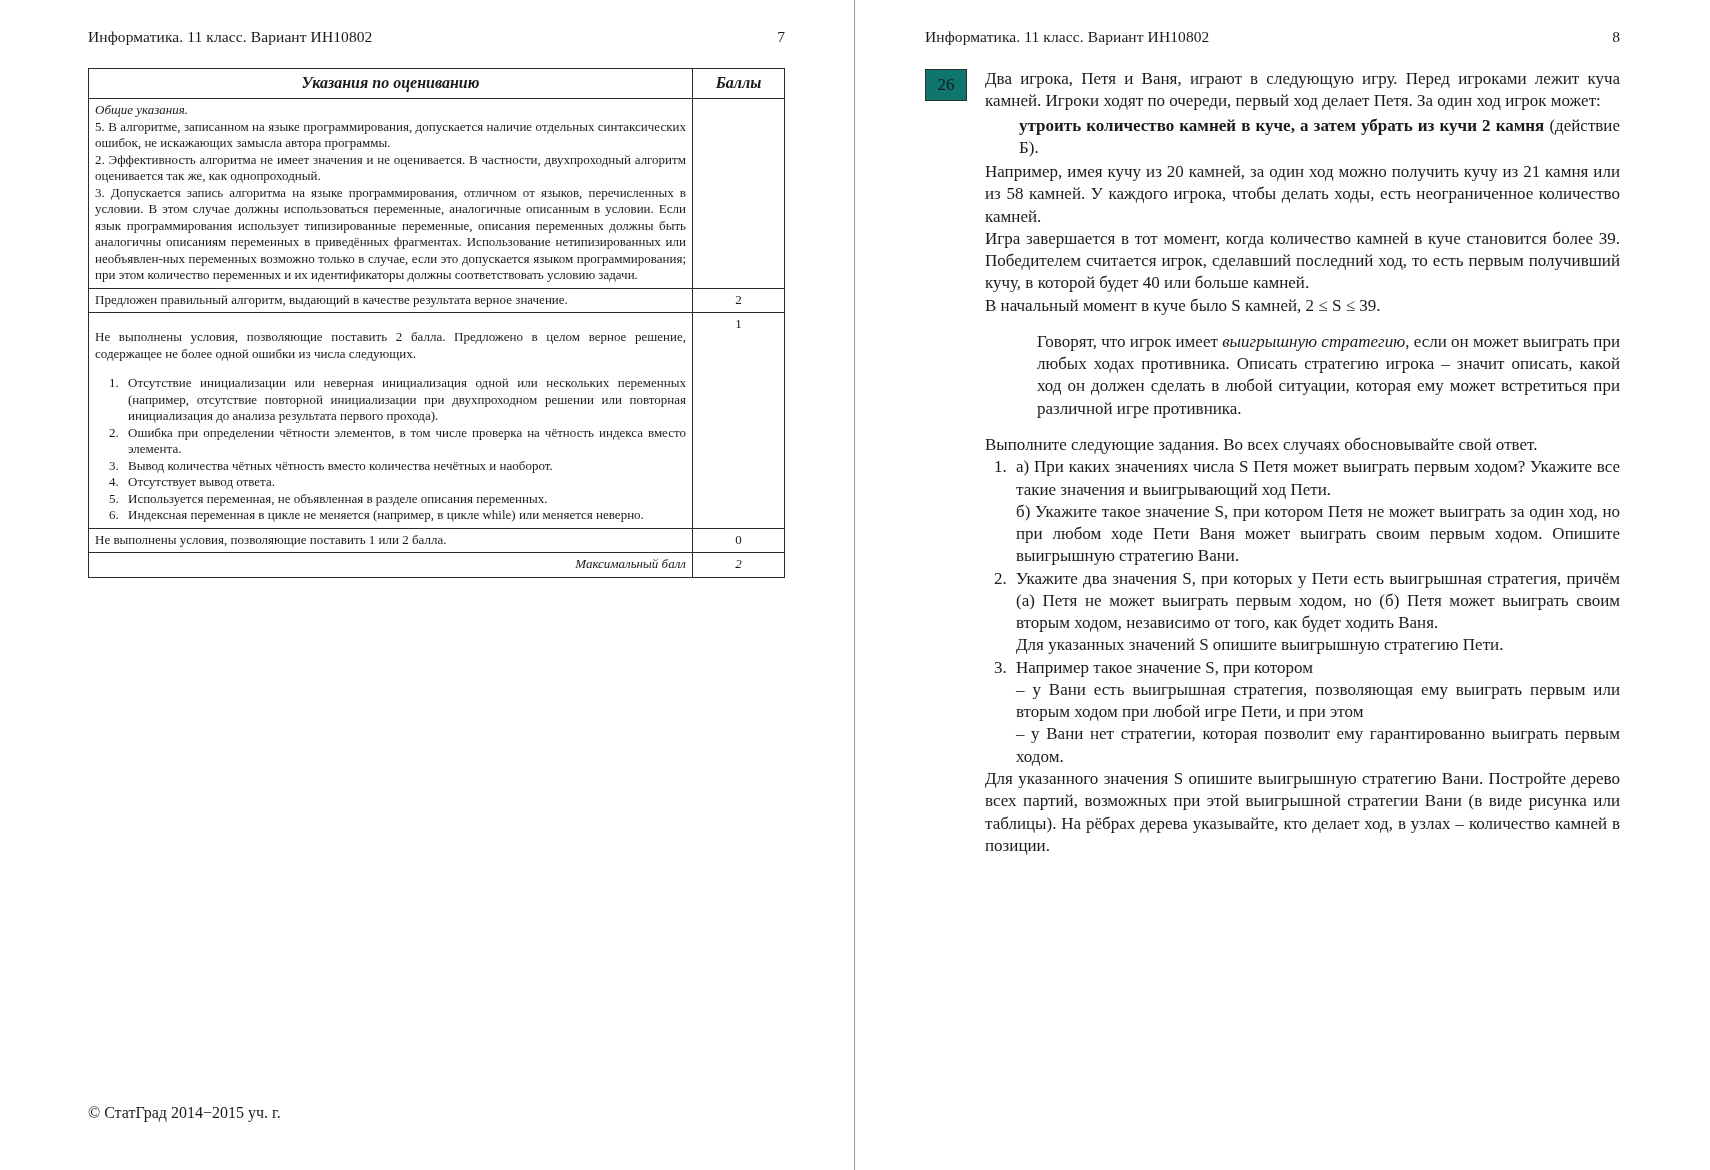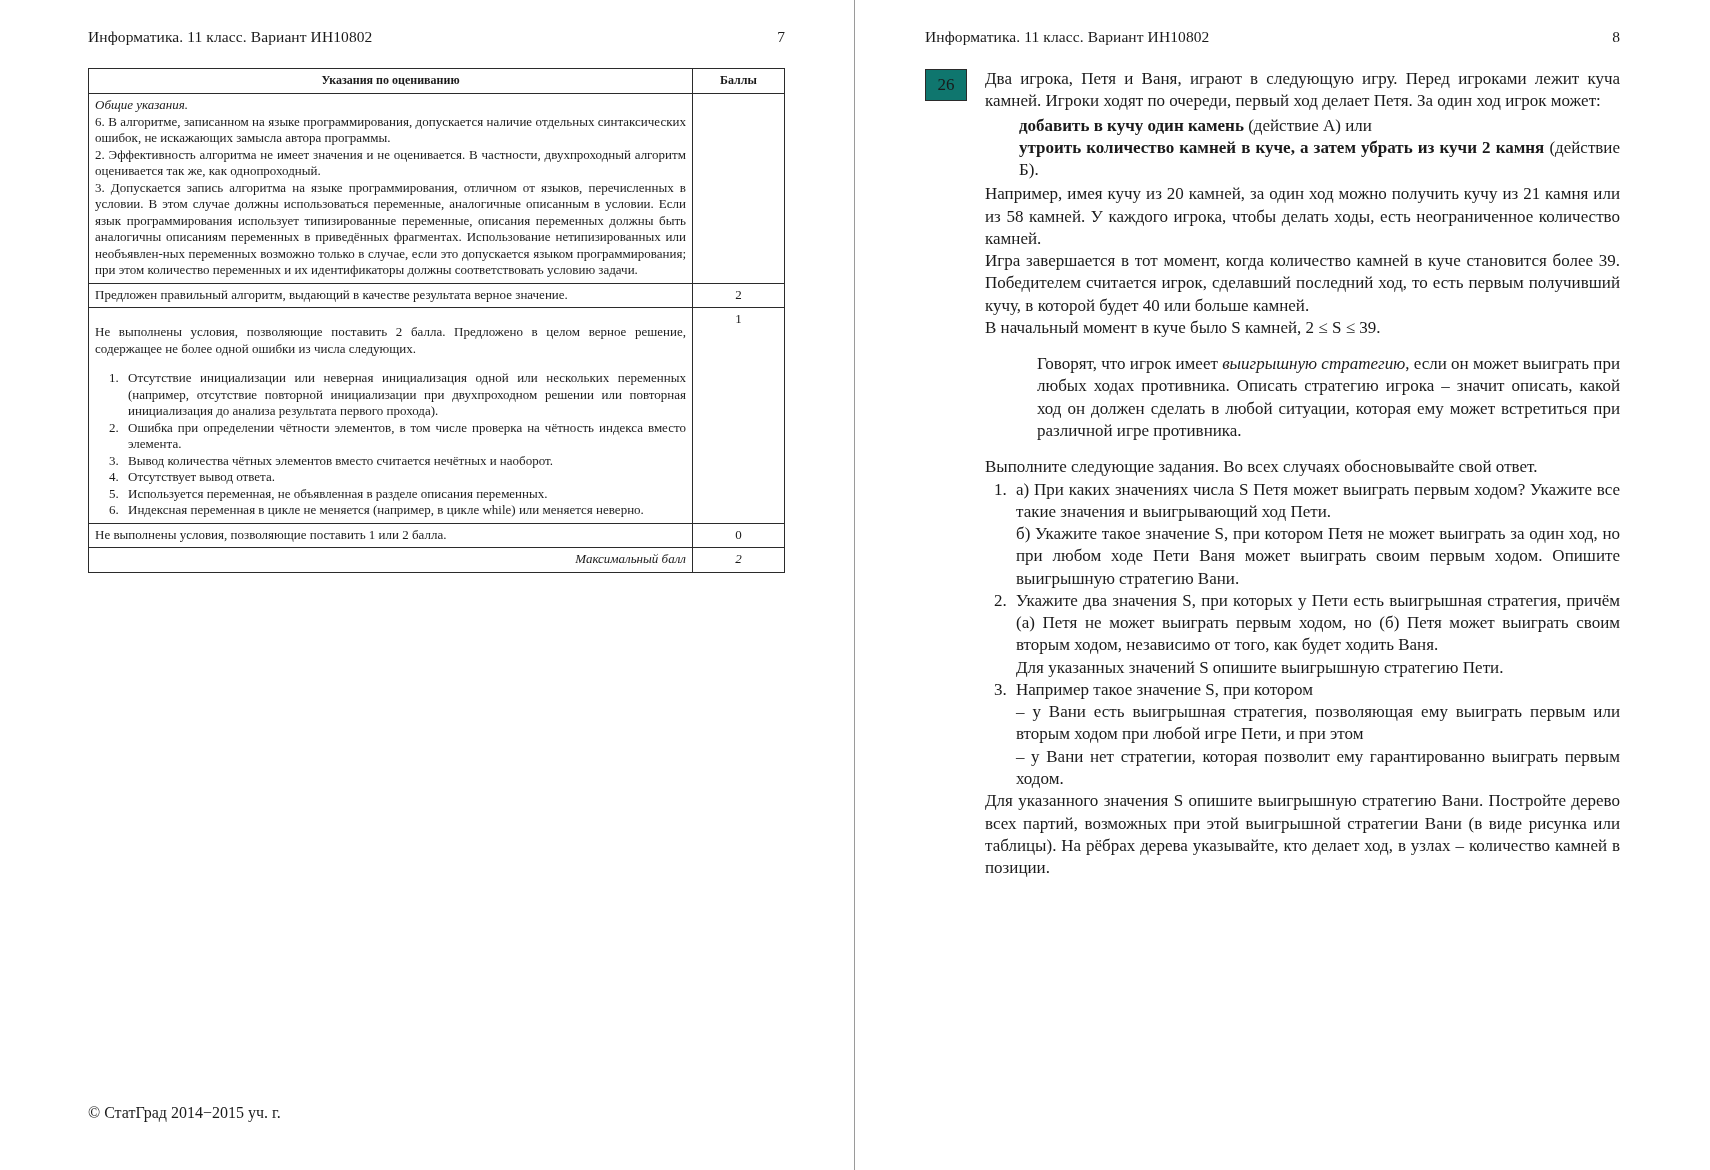--- a/index.html
+++ b/index.html
@@ -61,21 +61,22 @@
   table.criteria td, table.criteria th {
     border: 1px solid #2b2b2b;
     vertical-align: top;
     padding: 3px 6px 4px 6px;
     font-size: 13px;
     line-height: 1.27;
   }
   table.criteria th {
     font-weight: bold;
     padding: 4px 6px 5px 6px;
-    font-size: 12px;
+    font-size: 16px;
+    font-style: italic;
   }
   .col-score { width: 92px; }
   .score-cell {
     text-align: center;
     font-size: 15.3px;
   }
   .just { text-align: justify; text-justify: inter-word; }
   .italic { font-style: italic; }
   .cell-block { margin: 0; }
   .cell-block p { margin: 0; }
@@ -178,40 +179,40 @@
         <tr>
           <th>Указания по оцениванию</th>
           <th>Баллы</th>
         </tr>
       </thead>
       <tbody>
         <tr>
           <td>
             <div class="cell-block">
               <p class="italic">Общие указания.</p>
-              <p class="just">6. В алгоритме, записанном на языке программирования, допускается наличие отдельных синтаксических ошибок, не искажающих замысла автора программы.</p>
+              <p class="just">5. В алгоритме, записанном на языке программирования, допускается наличие отдельных синтаксических ошибок, не искажающих замысла автора программы.</p>
               <p class="just">2. Эффективность алгоритма не имеет значения и не оценивается. В частности, двухпроходный алгоритм оценивается так же, как однопроходный.</p>
               <p class="just">3. Допускается запись алгоритма на языке программирования, отличном от языков, перечисленных в условии. В этом случае должны использоваться переменные, аналогичные описанным в условии. Если язык программирования использует типизированные переменные, описания переменных должны быть аналогичны описаниям переменных в приведённых фрагментах. Использование нетипизированных или необъявлен-ных переменных возможно только в случае, если это допускается языком программирования; при этом количество переменных и их идентификаторы должны соответствовать условию задачи.</p>
             </div>
           </td>
           <td class="score-cell"></td>
         </tr>
 
         <tr>
           <td class="just">Предложен правильный алгоритм, выдающий в качестве результата верное значение.</td>
           <td class="score-cell">2</td>
         </tr>
 
         <tr>
           <td>
             <p class="just">Не выполнены условия, позволяющие поставить 2 балла. Предложено в целом верное решение, содержащее не более одной ошибки из числа следующих.</p>
             <ol class="numlist">
               <li>Отсутствие инициализации или неверная инициализация одной или нескольких переменных (например, отсутствие повторной инициализации при двухпроходном решении или повторная инициализация до анализа результата первого прохода).</li>
               <li>Ошибка при определении чётности элементов, в том числе проверка на чётность индекса вместо элемента.</li>
-              <li>Вывод количества чётных элементов вместо считается нечётных и наоборот.</li>
+              <li>Вывод количества чётных чётность вместо количества нечётных и наоборот.</li>
               <li>Отсутствует вывод ответа.</li>
               <li>Используется переменная, не объявленная в разделе описания переменных.</li>
               <li>Индексная переменная в цикле не меняется (например, в цикле while) или меняется неверно.</li>
             </ol>
           </td>
           <td class="score-cell">1</td>
         </tr>
 
         <tr>
           <td class="just">Не выполнены условия, позволяющие поставить 1 или 2 балла.</td>
@@ -237,21 +238,20 @@
       <div class="num">8</div>
     </div>
 
     <div class="task">
       <div class="task-num">26</div>
       <div class="task-body">
 
         <p>Два игрока, Петя и Ваня, играют в следующую игру. Перед игроками лежит куча камней. Игроки ходят по очереди, первый ход делает Петя. За один ход игрок может:</p>
 
         <div class="indent-block">
-          <p><b>добавить в кучу один камень</b><span> (действие А) или</span></p>
           <p><b>утроить количество камней в куче, а затем убрать из кучи 2 камня</b><span> (действие Б).</span></p>
         </div>
 
         <p>Например, имея кучу из 20 камней, за один ход можно получить кучу из 21 камня или из 58 камней. У каждого игрока, чтобы делать ходы, есть неограниченное количество камней.</p>
         <p>Игра завершается в тот момент, когда количество камней в куче становится более 39. Победителем считается игрок, сделавший последний ход, то есть первым получивший кучу, в которой будет 40 или больше камней.</p>
         <p>В начальный момент в куче было S камней, 2 ≤ S ≤ 39.</p>
 
         <div class="quote-block">
           <span>Говорят, что игрок имеет </span><span class="it">выигрышную стратегию</span><span>, если он может выиграть при любых ходах противника. Описать стратегию игрока – значит описать, какой ход он должен сделать в любой ситуации, которая ему может встретиться при различной игре противника.</span>
         </div>

